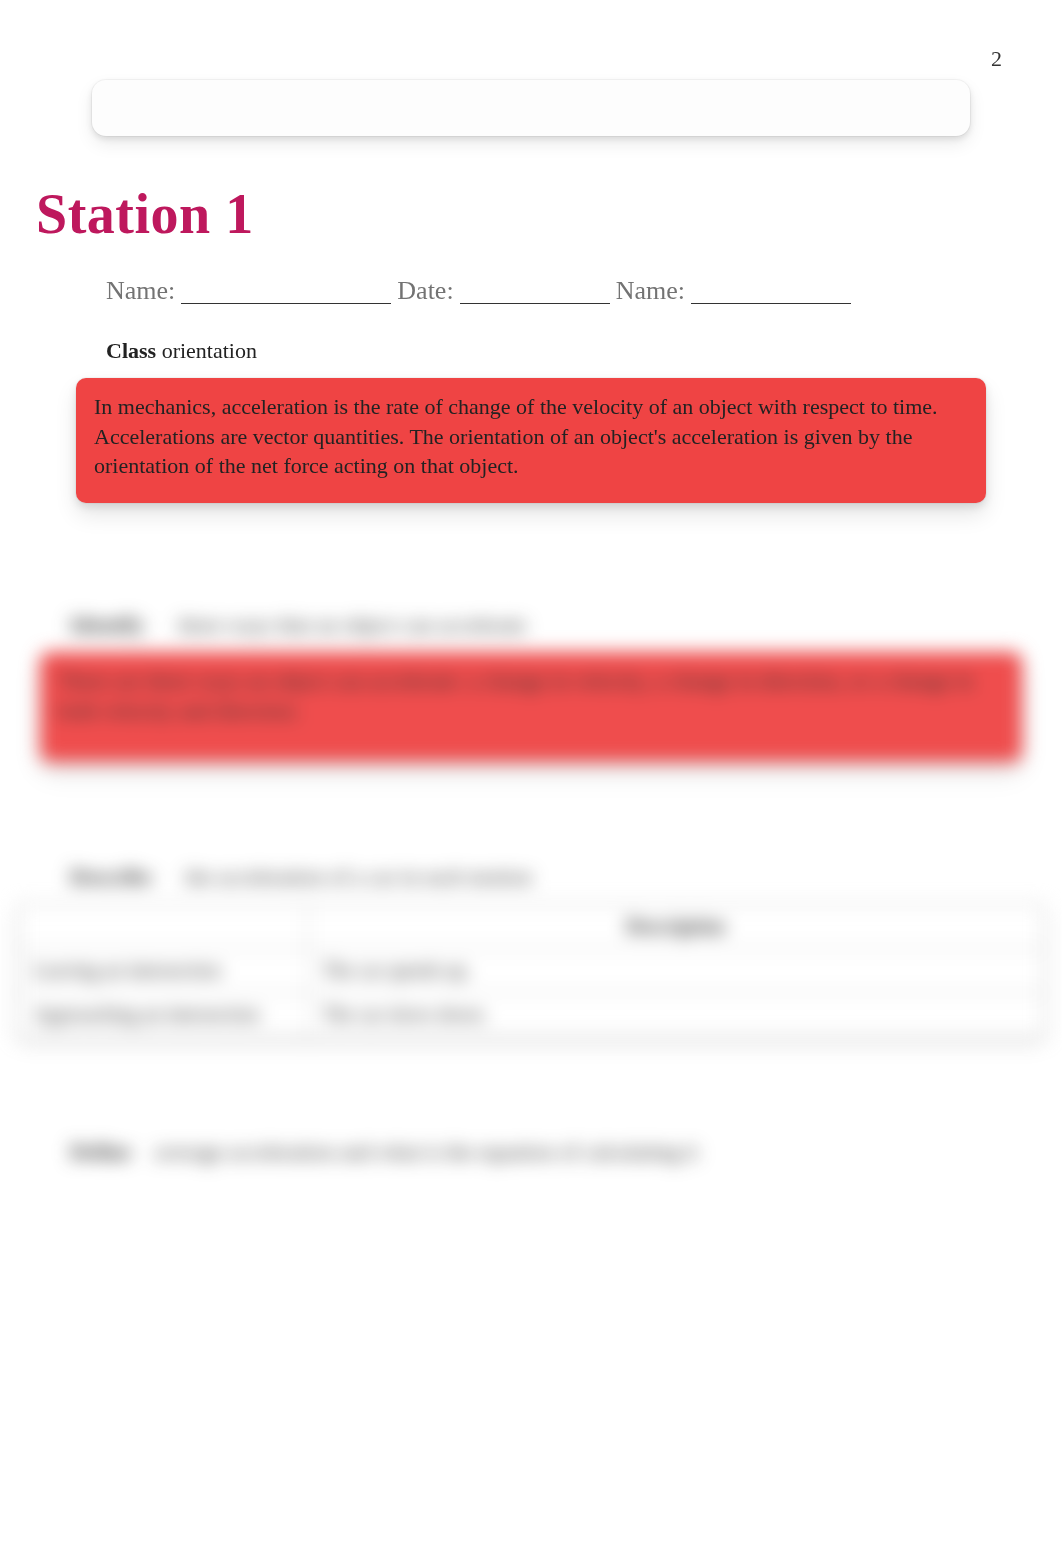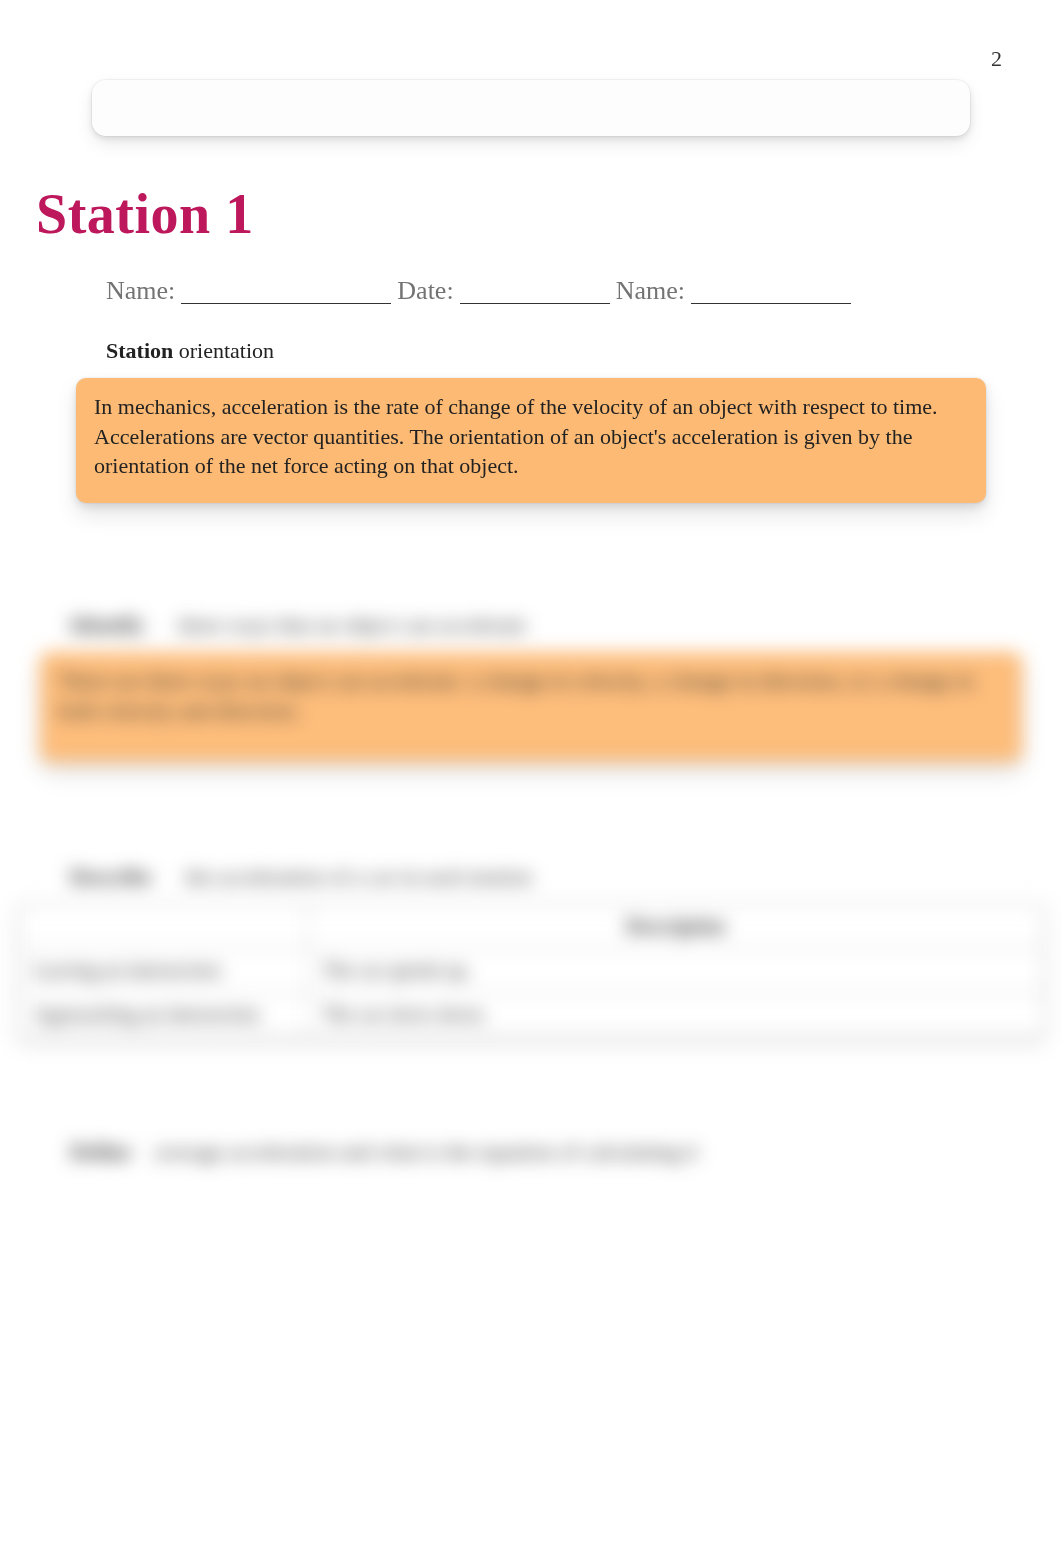--- a/index.html
+++ b/index.html
@@ -65,21 +65,21 @@
   .prompt {
     font-size: 22px;
     color: #222;
     margin: 32px 70px 14px 70px;
   }
   .prompt b { font-weight: 700; }
 
   .answer-card {
     margin: 0 40px 0 40px;
     border-radius: 10px;
-    background: #fdba74;
+    background: #ef4444;
     box-shadow:
        0 0 0 1px rgba(0,0,0,0.03),
        0 4px 8px rgba(0,0,0,0.10),
        0 12px 22px rgba(0,0,0,0.10);
     padding: 14px 24px 22px 18px;
     font-size: 22px;
     line-height: 1.35;
     color: #222;
     min-height: 120px;
     box-sizing: border-box;
@@ -139,21 +139,21 @@
   <div class="line-row">
     <span class="label">Name:</span>
     <span class="underline u-name"></span>
     <span class="label">Date:</span>
     <span class="underline u-class"></span>
     <span class="label">Name:</span>
     <span class="underline u-date"></span>
   </div>
 
   <div class="prompt">
-    <b>Station</b><span> orientation</span>
+    <b>Class</b><span> orientation</span>
   </div>
 
   <div class="answer-card">In mechanics, acceleration is the rate of change of the velocity of an object with respect to time. Accelerations are vector quantities. The orientation of an object's acceleration is given by the orientation of the net force acting on that object.</div>
 
   <div class="blurred-zone">
 
     <div class="spacer-60"></div>
 
     <div class="prompt">
       <b>Identify</b><span style="display:inline-block;width:28px"></span><span> three ways that an object can accelerate</span>

